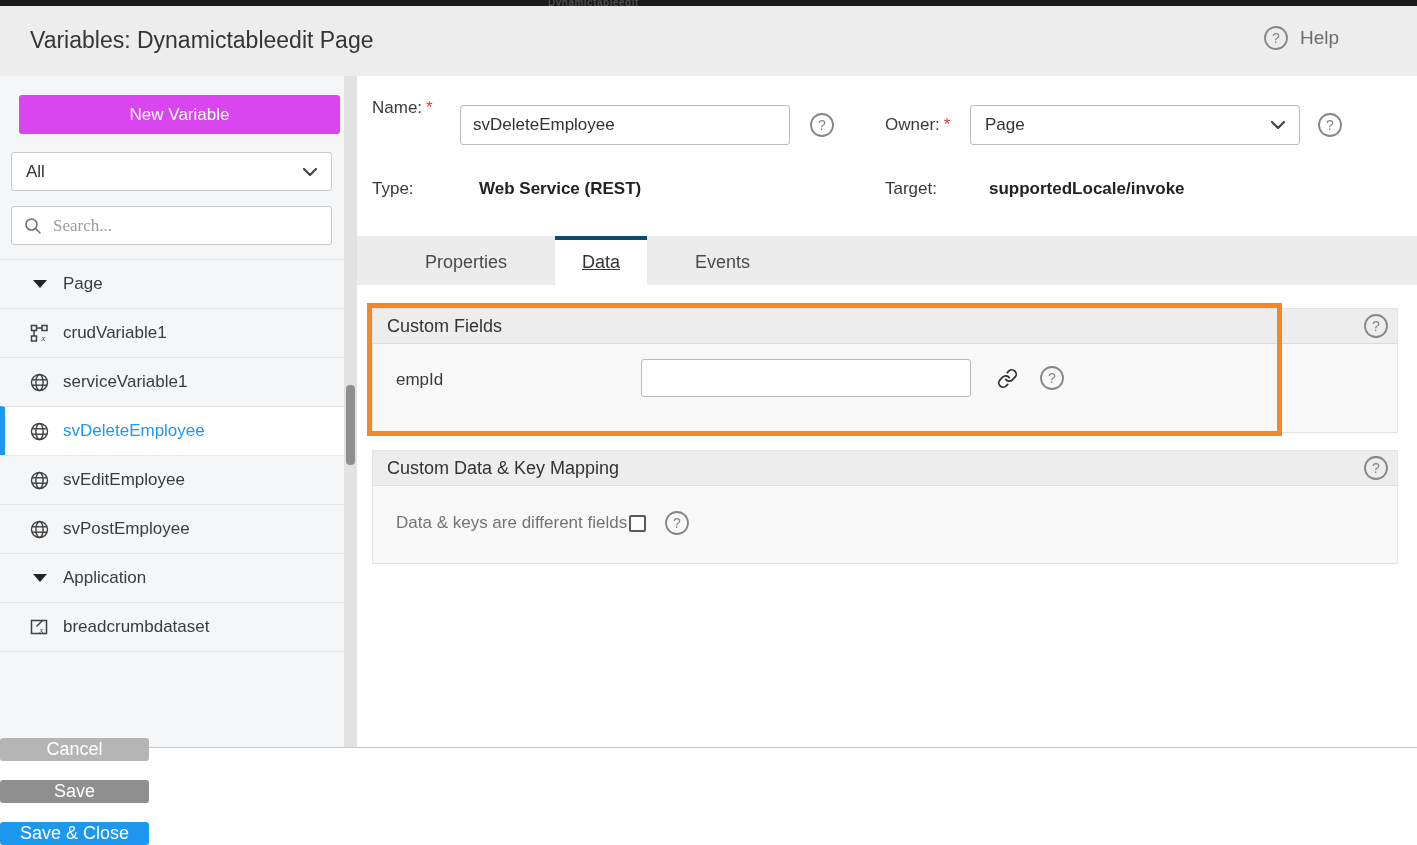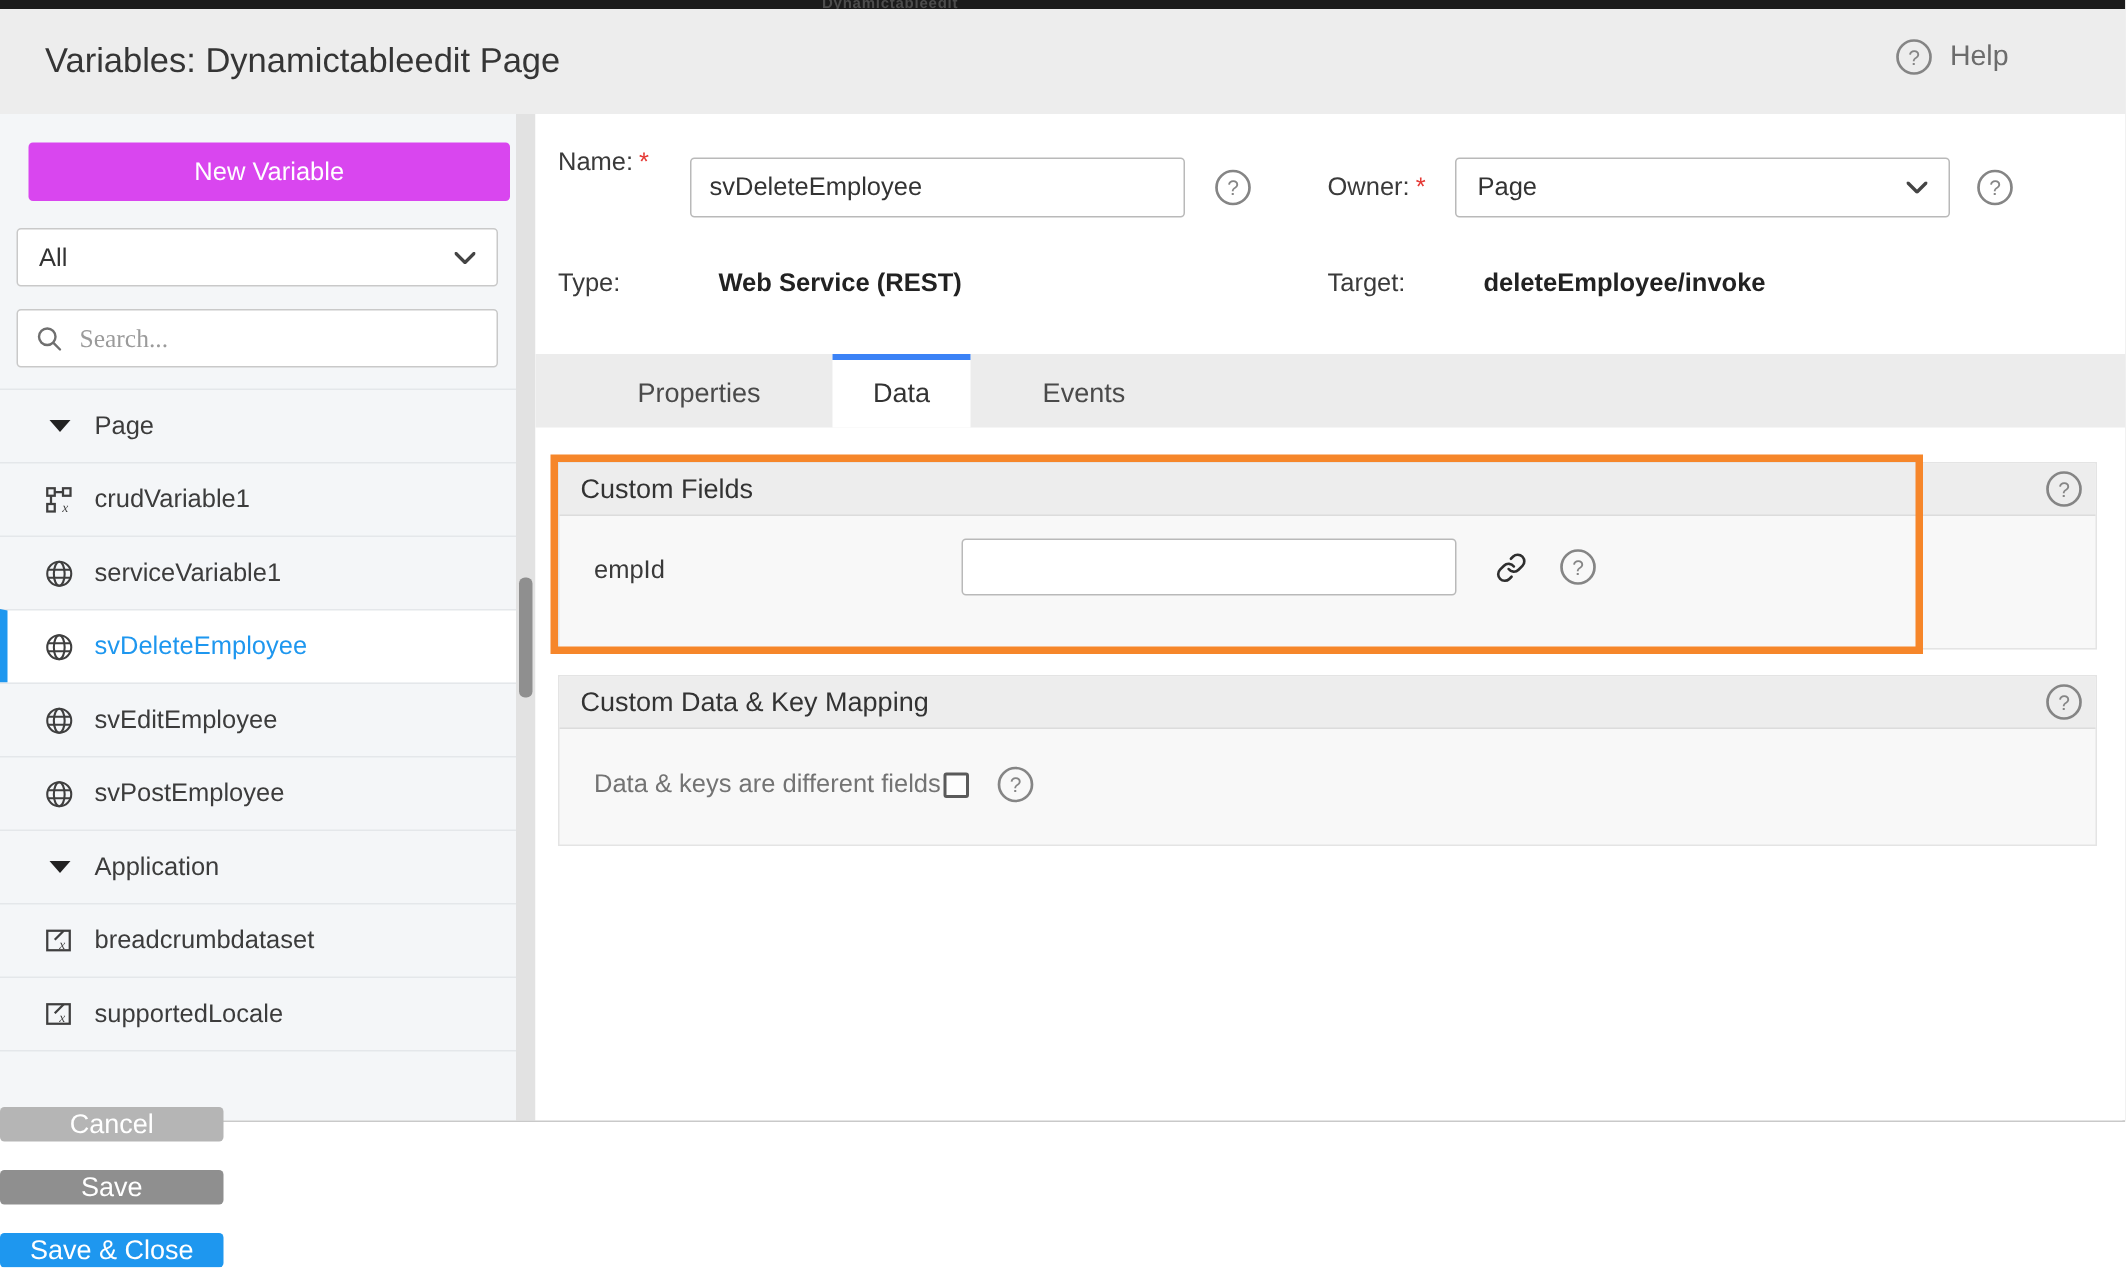--- a/index.html
+++ b/index.html
@@ -64,21 +64,21 @@
     display:flex; align-items:center; padding:0 14px; font-size:17px; color:#333; cursor:pointer; }
   .sel .chev { margin-left:auto; }
   .bold-val { position:absolute; font-size:17px; font-weight:bold; color:#222;margin-left:19px; }
   .help-btn { position:absolute; cursor:pointer; }
 
   
   .tabbar { position:absolute; left:0; top:160px; width:1060px; height:49px; background:#ececec;
     display:flex; padding-left:41px;gap:21px; }
   .tab { padding:0 27px; display:flex; align-items:center; font-size:18px; color:#4a4a4a;
     border-top:4px solid transparent; cursor:pointer; }
-  .tab.active { background:#fff; border-top:4px solid #3b82f6; color:#333; }
+  .tab.active { background:#fff; border-top:4px solid #0c4a6e; color:#333;text-decoration:underline; }
 
   
   .panel { position:absolute; left:15px; width:1026px; border:1px solid #e4e4e4; background:#f8f8f8; }
   .panel-head { height:35px; background:#ededed; border-bottom:1px solid #dcdcdc;
     display:flex; align-items:center; padding:0 14px; font-size:18px; color:#333; position:relative; }
   .panel-head .help-btn { position:absolute; right:8px; top:4px; }
   .panel-body { position:relative; }
   .panel-input { top:232px; }
   .panel-input .panel-body { height:88px; }
   .panel-custom { top:374px; }
@@ -231,28 +231,20 @@
         <span>Application</span>
       </div>
       <div class="vrow">
         <span class="icon-cell">
             <svg width="19" height="19" viewBox="0 0 19 19">
               <use href="#def-model"></use>
             </svg>
           </span>
         <span>breadcrumbdataset</span>
       </div>
-      <div class="vrow">
-        <span class="icon-cell">
-            <svg width="19" height="19" viewBox="0 0 19 19">
-              <use href="#def-model"></use>
-            </svg>
-          </span>
-        <span>supportedLocale</span>
-      </div>
     </div>
   </div>
 
   <div class="side-track">
     <div class="side-thumb"></div>
   </div>
 
   <div class="main">
 
     <div class="flabel" style="left:15px; top:22px;">
@@ -272,21 +264,21 @@
           <use href="#def-chev"></use>
         </svg>
     </div>
     <svg class="qicon help-btn" style="left:960px; top:36px;" viewBox="0 0 26 26">
         <use href="#def-q"></use>
       </svg>
 
     <div class="flabel" style="left:15px; top:103px;">Type:</div>
     <div class="bold-val" style="left:103px; top:103px;">Web Service (REST)</div>
     <div class="flabel" style="left:528px; top:103px;">Target:</div>
-    <div class="bold-val" style="left:613px; top:103px;">deleteEmployee/invoke</div>
+    <div class="bold-val" style="left:613px; top:103px;">supportedLocale/invoke</div>
 
     <div class="tabbar">
       <div class="tab">Properties</div>
       <div class="tab active">Data</div>
       <div class="tab">Events</div>
     </div>
 
     <div class="panel panel-input">
       <div class="panel-head">
         <span>Custom Fields</span>

